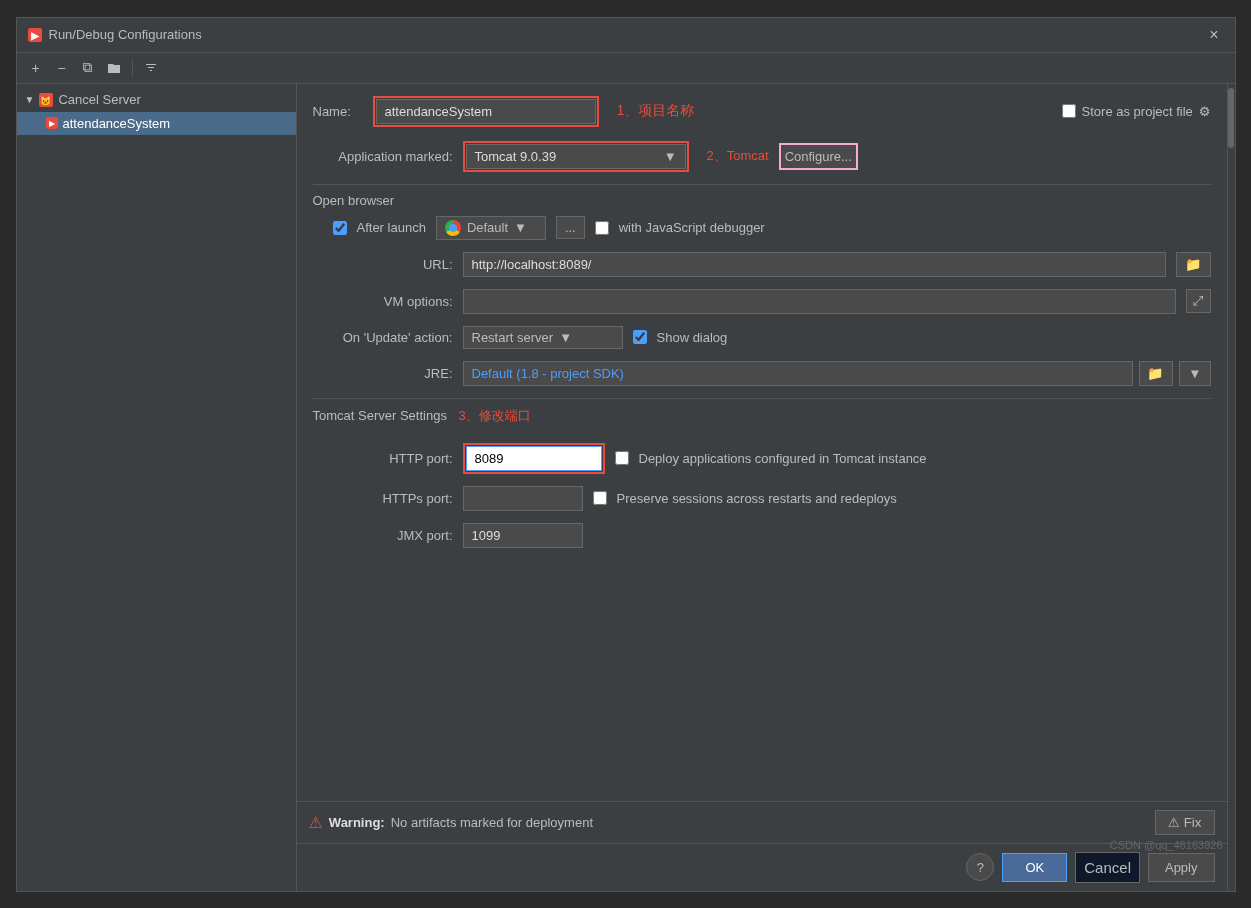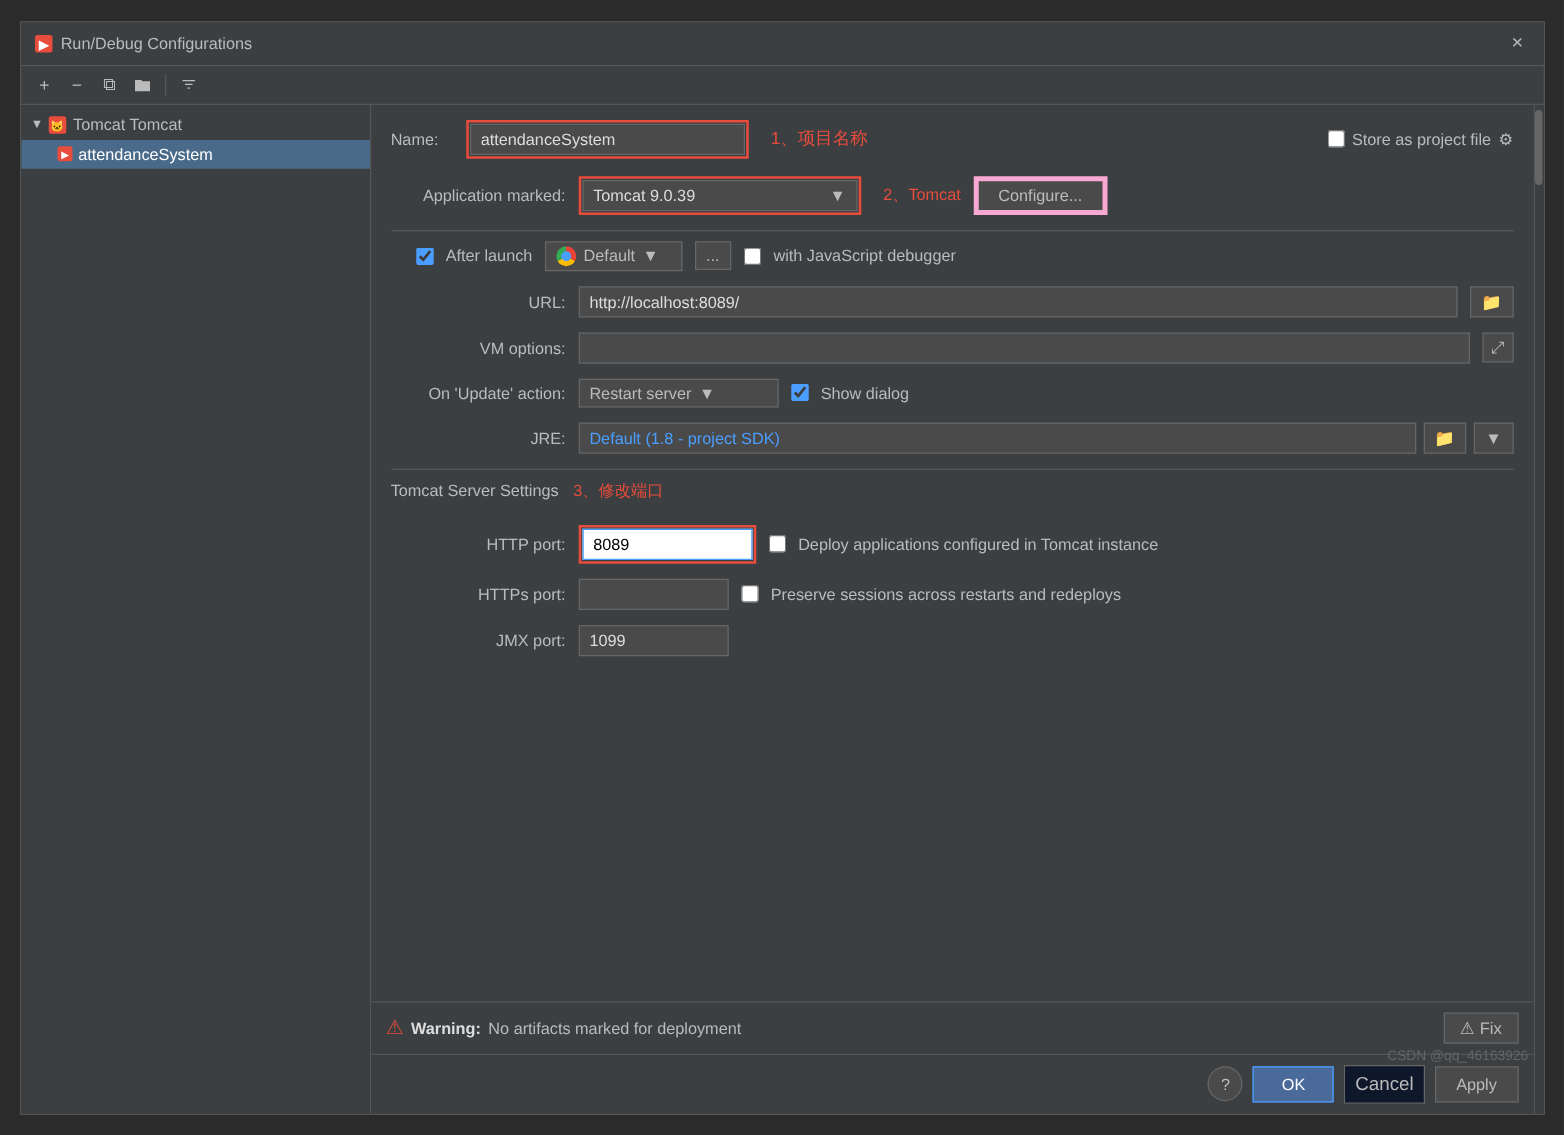--- a/index.html
+++ b/index.html
@@ -184,23 +184,23 @@
       border: 1px solid #666;
       padding: 4px 8px;
       cursor: pointer;
       gap: 8px;
       min-width: 220px;
     }
     .dropdown-value { flex: 1; color: #ddd; }
     .dropdown-arrow { color: #bbb; }
     .configure-btn {
       background: #4a4a4a;
-      border: 4px solid #f9a8d4;
-      color: #bbb;
-      padding: 4px 16px;
+      border: 2px solid #f9a8d4;
+      color: #bbb;
+      padding: 4px 4px;
       cursor: pointer;
       font-size: 13px;
     }
     .section-label {
       color: #bbb;
       margin-bottom: 8px;
       font-size: 13px;
     }
     .checkbox-input {
       width: 14px;
@@ -500,21 +500,21 @@
 
   <div class="main-content">
 
     <div class="sidebar">
       <div class="sidebar-group">
         <span class="chevron">▼</span>
         <svg width="16" height="16" viewBox="0 0 16 16">
           <rect x="1" y="1" width="14" height="14" rx="2" fill="#e74c3c"></rect>
           <text x="8" y="12" text-anchor="middle" fill="white" font-size="9">🐱</text>
         </svg>
-        <span>Tomcat Tomcat</span>
+        <span>Cancel Server</span>
       </div>
       <div class="sidebar-item selected">
         <svg width="14" height="14" viewBox="0 0 14 14">
           <rect x="1" y="1" width="12" height="12" rx="2" fill="#e74c3c"></rect>
           <text x="7" y="10" text-anchor="middle" fill="white" font-size="8">▶</text>
         </svg>
         <span>attendanceSystem</span>
       </div>
     </div>
 
@@ -541,20 +541,21 @@
             <div class="server-dropdown">
               <span class="dropdown-value">Tomcat 9.0.39</span>
               <span class="dropdown-arrow">▼</span>
             </div>
           </div>
           <span class="annotation-note">2、Tomcat</span>
           <button class="configure-btn">Configure...</button>
         </div>
 
         <div class="divider"></div>
+        <div class="section-label">Open browser</div>
         <div class="form-row" style="padding-left: 20px;">
           <input type="checkbox" class="checkbox-input" checked="" style="">
           <span>After launch</span>
           <div class="browser-dropdown">
             <div class="chrome-icon"></div>
             <span>Default</span>
             <span>▼</span>
           </div>
           <button class="dots-btn">...</button>
           <input type="checkbox" class="checkbox-input" style="">

